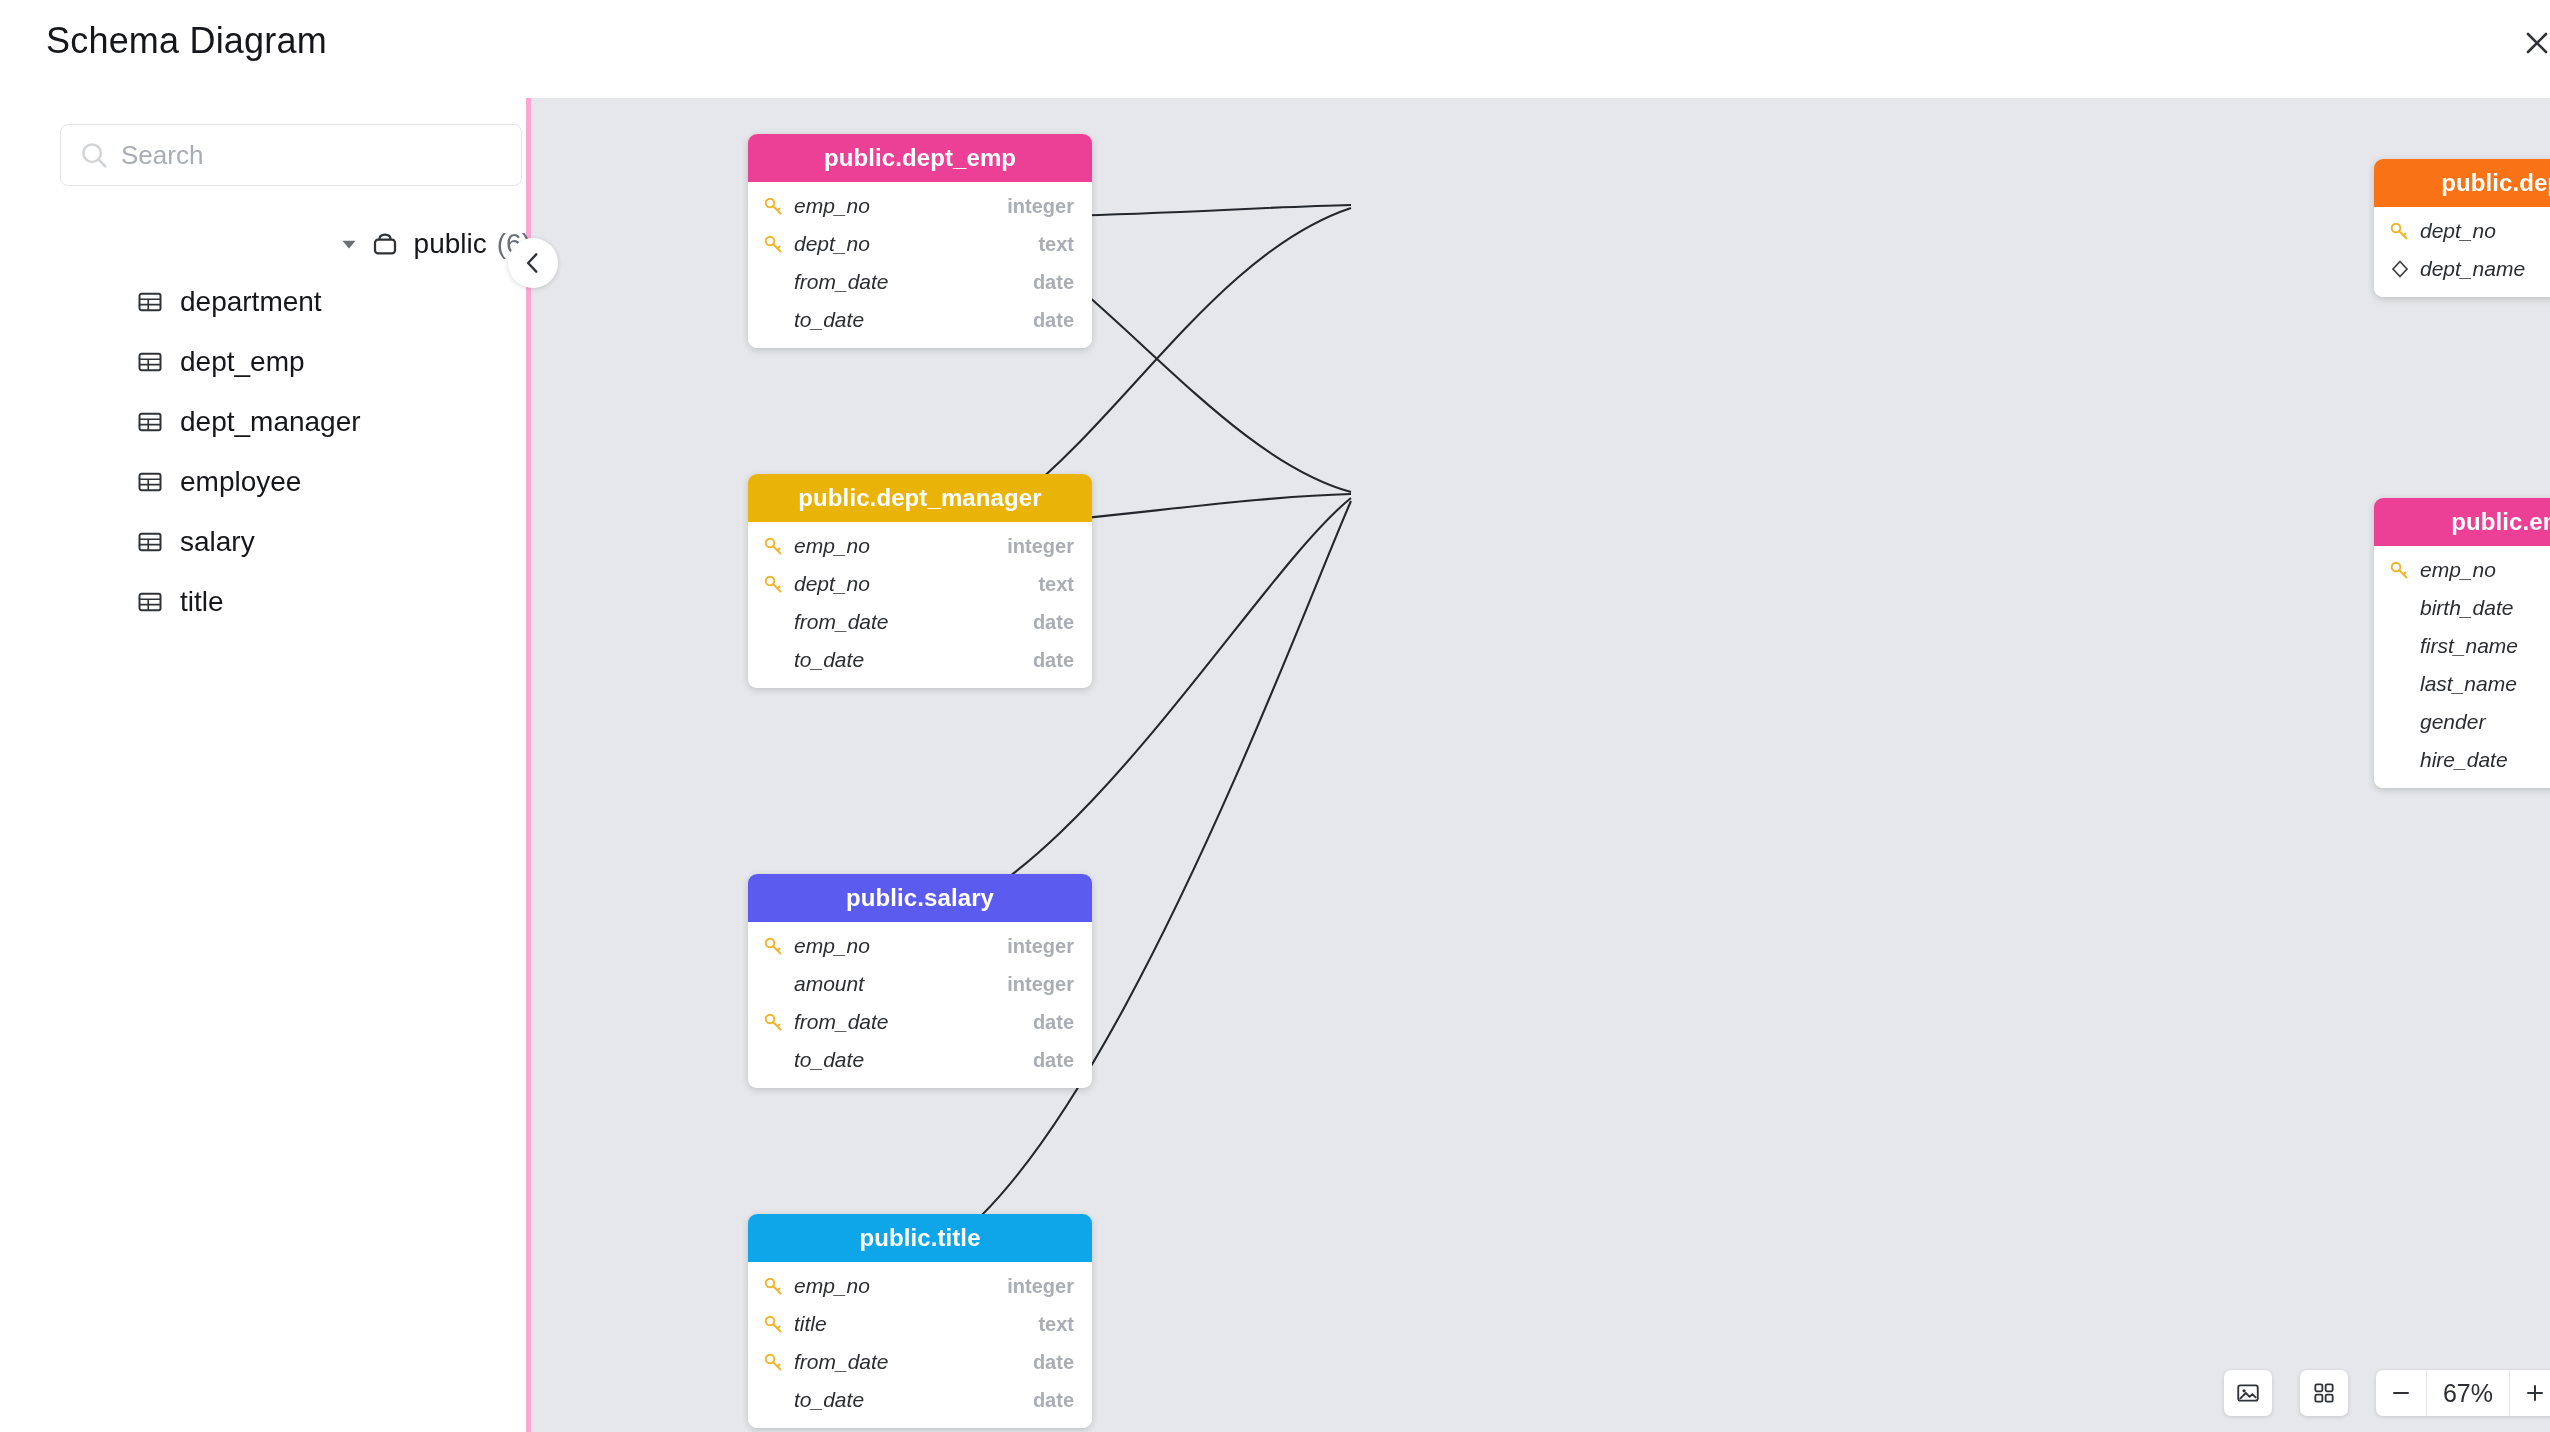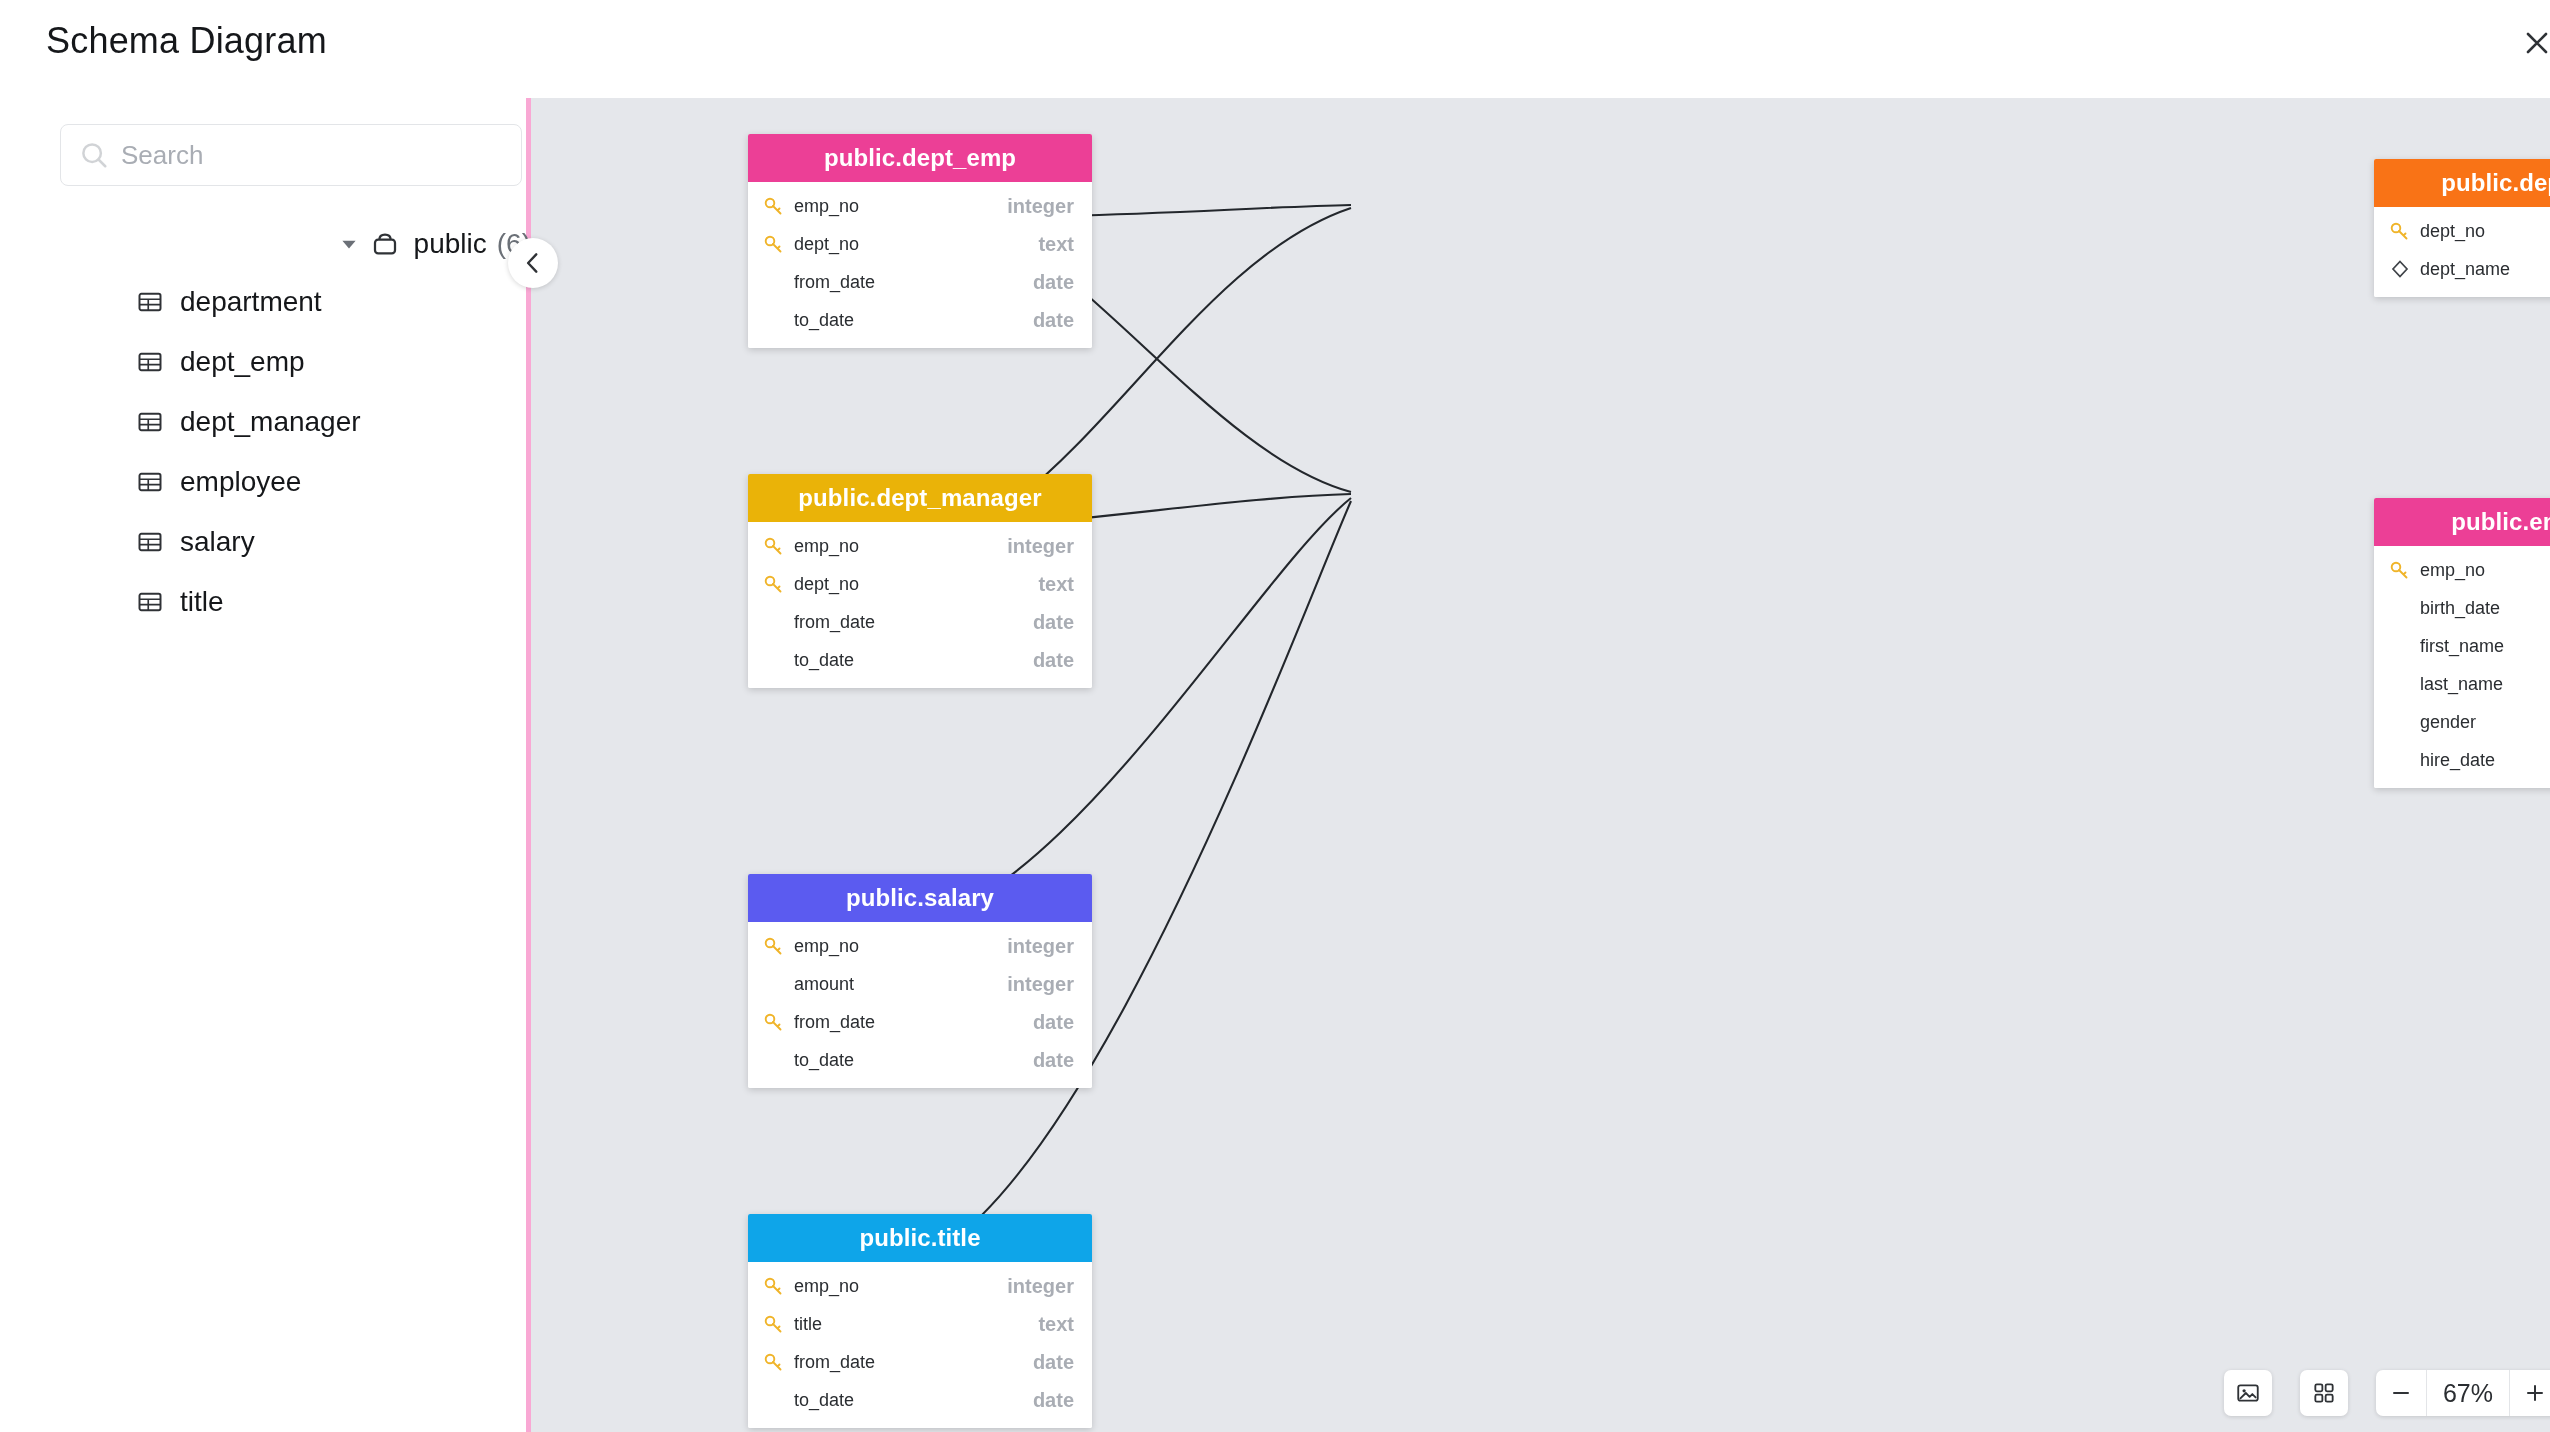--- a/index.html
+++ b/index.html
@@ -74,35 +74,35 @@
   
   .canvas {
     position: absolute; left: 503px; top: 98px; width: 2047px; height: 1334px;
     background: #e5e7eb; overflow: hidden;
   }
   .edges { position: absolute; left: 0; top: 0; width: 2047px; height: 1334px; }
 
   
   .node {
     position: absolute; width: 344px; background: #ffffff;
-    border-radius: 2px; box-shadow: 0 2px 7px rgba(0,0,0,.17);
+    border-radius: 9px; box-shadow: 0 2px 7px rgba(0,0,0,.17);
     overflow: hidden; cursor: move; z-index: 5;
   }
   .node-header {
     height: 48px; display: flex; align-items: center; justify-content: center;
     color: #ffffff; font-size: 24px; font-weight: 700; letter-spacing: .1px;
     white-space: nowrap;
   }
   .node-body { padding: 5px 0 9px 0; background: #ffffff; }
   .col-row {
     display: flex; align-items: center; height: 38px; padding: 0 18px 0 14px;
   }
   .col-key { width: 24px; height: 24px; flex: 0 0 24px; margin-right: 8px; }
   .col-key.empty { visibility: hidden; }
-  .col-name { font-size: 18px; color: #2a2d31; white-space: nowrap; }
+  .col-name { font-size: 21px; color: #2a2d31; white-space: nowrap; font-style: italic; }
   .col-type { margin-left: auto; font-size: 20px; color: #a9adb4; white-space: nowrap; font-weight: bold; }
 
   
   .toolbar {
     position: absolute; right: 18px; bottom: 16px; display: flex; align-items: flex-start; gap: 28px;
     z-index: 30;
     padding-left: 40px;
   }
   .tb-btn {
     width: 48px; height: 46px; background: #ffffff; border-radius: 7px;

